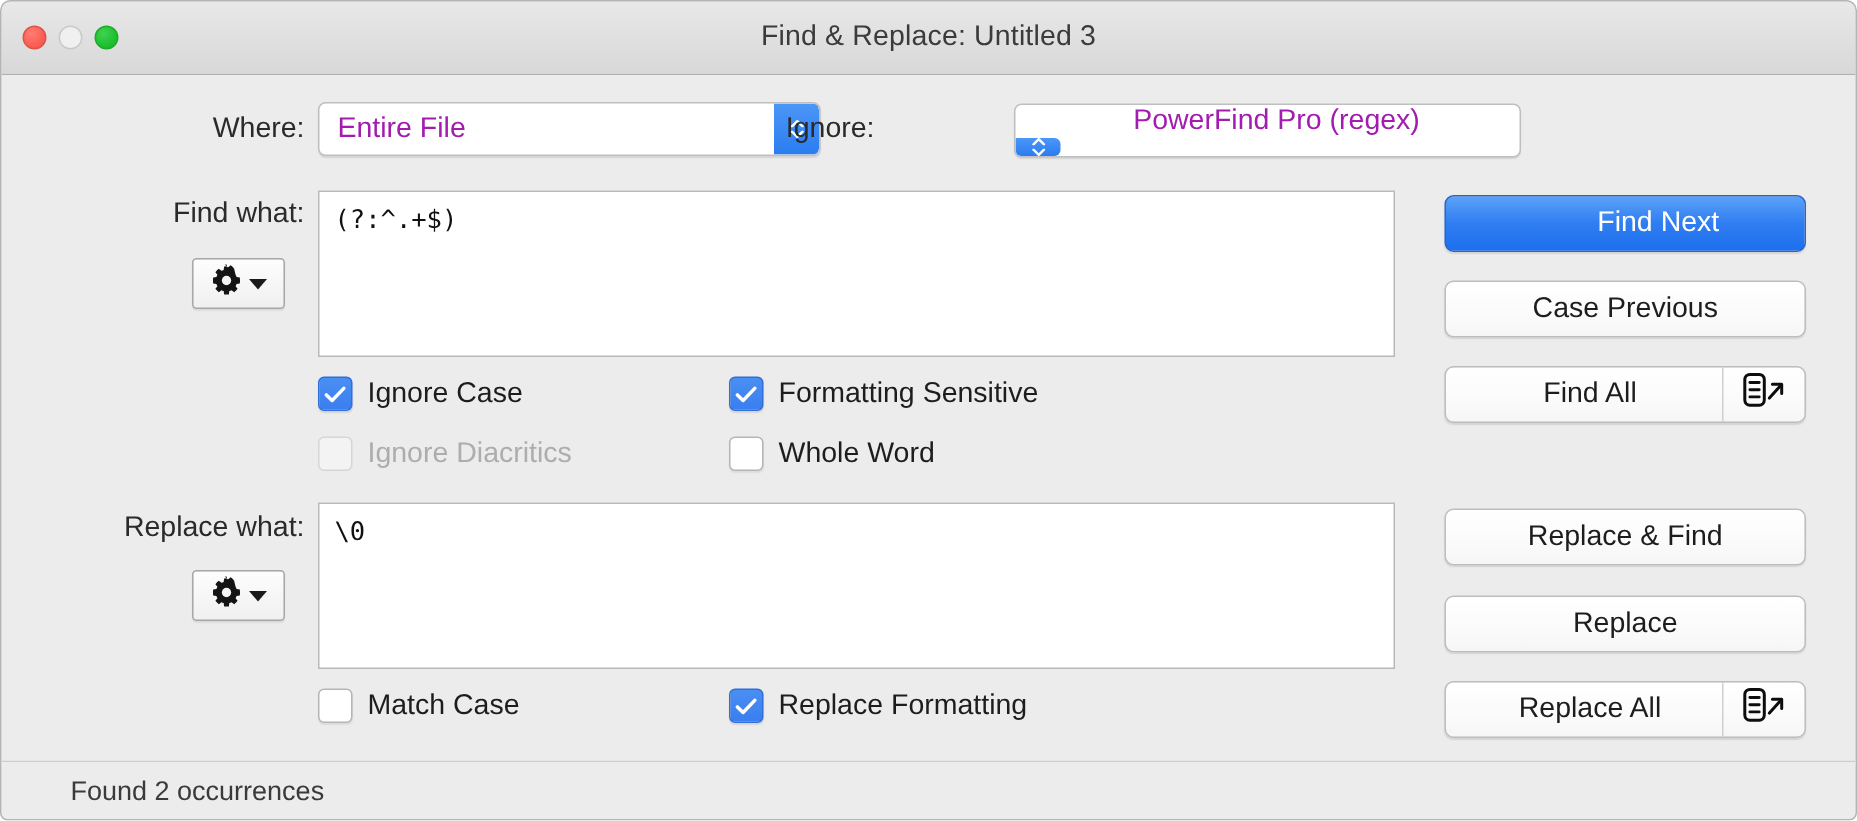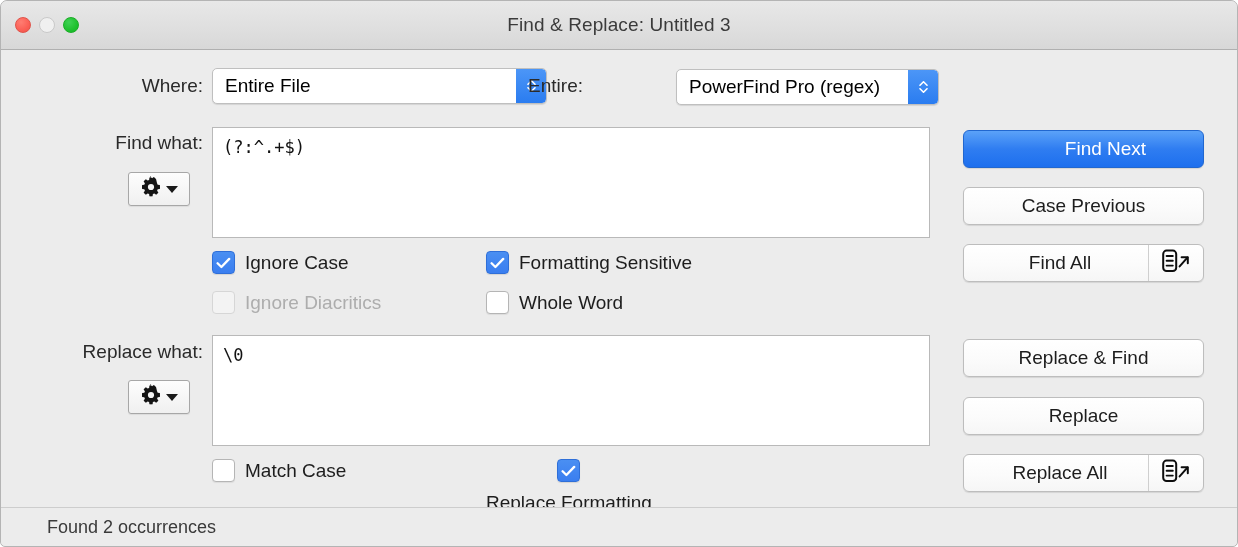--- a/index.html
+++ b/index.html
@@ -91,21 +91,21 @@
     border-radius: 5px;
     box-shadow: 0 1px 1px rgba(0,0,0,.10);
     overflow: hidden;
     height: 36px;
     cursor: default;
   }
   .popup .val {
     flex: 1;
     padding-left: 12px;
     font-size: 19px;
-    color: #000000;
+    color: #a21caf;
     white-space: nowrap;
     overflow: hidden;
   }
   .popup .stepper {
     width: 30px;
     align-self: stretch;
     background: linear-gradient(to bottom, #4c96f7 0%, #2a7cf0 100%);
     display: flex;
     flex-direction: column;
     align-items: center;
@@ -269,23 +269,23 @@
             </svg>
         </span>
         <span class="chev">
           <svg viewBox="0 0 9 5" width="9" height="5">
               <path d="M1 0.8 L4.5 4.2 L8 0.8" fill="none" stroke="#ffffff" stroke-width="1.6" stroke-linecap="round" stroke-linejoin="round"></path>
             </svg>
         </span>
       </div>
     </div>
 
-    <div class="abs field-label" style="left:500px; top:25px; width:82px;">Entire:</div>
-
-    <div class="abs popup" style="left:675px; top:19px; width:263px;">
+    <div class="abs field-label" style="left:500px; top:25px; width:82px;">Ignore:</div>
+
+    <div class="abs popup" style="left:675px; top:19px; width:338px;flex-direction:column;">
       <div class="val">PowerFind Pro (regex)</div>
       <div class="stepper">
         <span class="chev">
           <svg viewBox="0 0 9 5" width="9" height="5">
               <path d="M1 4.2 L4.5 0.8 L8 4.2" fill="none" stroke="#ffffff" stroke-width="1.6" stroke-linecap="round" stroke-linejoin="round"></path>
             </svg>
         </span>
         <span class="chev">
           <svg viewBox="0 0 9 5" width="9" height="5">
               <path d="M1 0.8 L4.5 4.2 L8 0.8" fill="none" stroke="#ffffff" stroke-width="1.6" stroke-linecap="round" stroke-linejoin="round"></path>
@@ -348,21 +348,21 @@
       <span class="tri"></span>
     </div>
 
     <div class="abs textarea" style="left:211px; top:285px; width:718px; height:111px;">\0</div>
 
     <div class="abs cbrow" style="left:211px; top:409px;">
       <span class="cbox off"></span>
       <span class="cblabel">Match Case</span>
     </div>
 
-    <div class="abs cbrow" style="left:485px; top:409px;flex-direction:column;">
+    <div class="abs cbrow" style="left:485px; top:409px;">
       <span class="cbox on">
         <svg width="15" height="12" viewBox="0 0 15 12">
             <path d="M1.6 6.3 L5.4 10 L13.2 1.9" fill="none" stroke="#ffffff" stroke-width="2.3" stroke-linecap="round" stroke-linejoin="round"></path>
           </svg>
       </span>
       <span class="cblabel">Replace Formatting</span>
     </div>
 
     <div class="abs btn primary" style="left:962px; top:80px; width:241px;">
       <span>Find Next</span>

